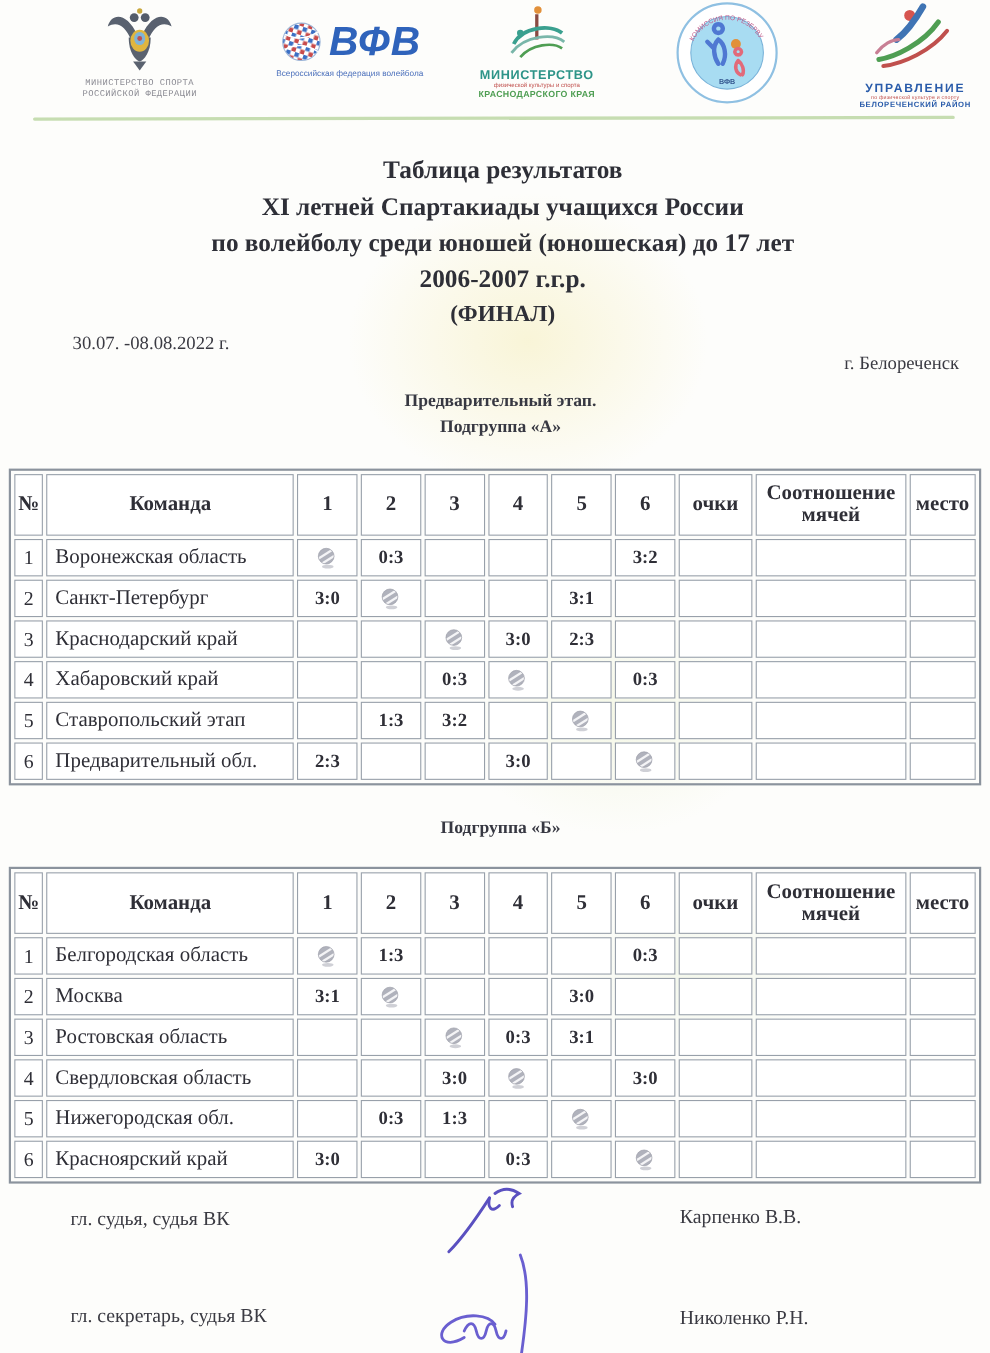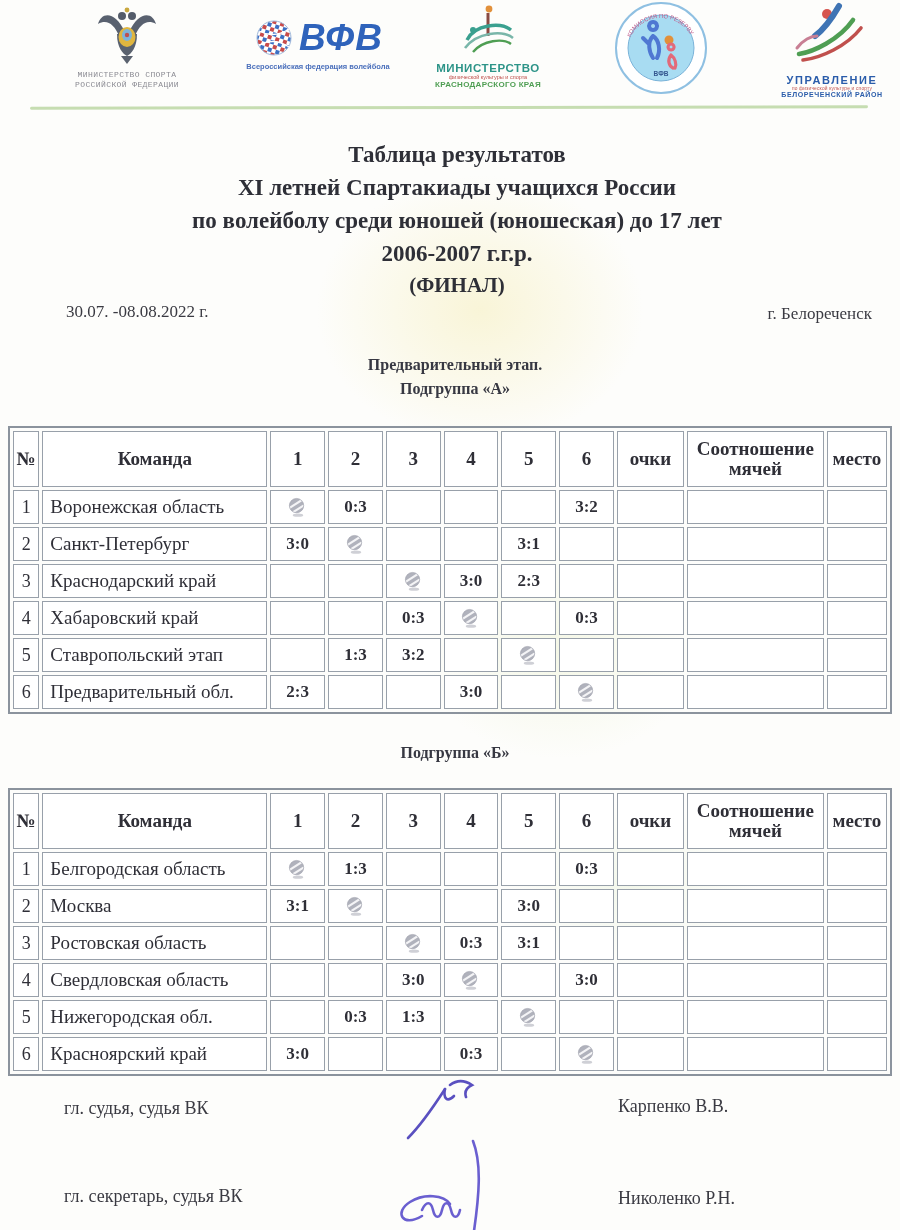--- a/index.html
+++ b/index.html
@@ -18,21 +18,21 @@
 
   
   .logo { position:absolute; text-align:center; }
   .logo-cap { color:#8b8b93; font-size:8px; line-height:1.3; letter-spacing:.4px;
               font-family:Liberation Mono, monospace; }
   .logo1 { left:60px; top:4px; width:134px; }
   .logo2 { left:236px; top:16px; width:164px; }
   .vfv-row { display:flex; align-items:center; justify-content:center; gap:4px; }
   .vfv-acronym { font-family:"Liberation Sans",sans-serif; font-weight:800; font-style:italic;
                  font-size:37px; color:#2f63bb; letter-spacing:1px; line-height:44px; }
-  .vfv-cap { color:#4a6fbb; font-size:7.5px; font-weight:700; margin-top:2px;
+  .vfv-cap { color:#4a6fbb; font-size:7.5px; font-weight:400; margin-top:2px;
              font-family:"Liberation Sans",sans-serif; }
   .logo3 { left:424px; top:2px; width:128px; }
   .l3-title { color:#2d9488; font-weight:700; font-size:11.5px; letter-spacing:.6px;
               font-family:"Liberation Sans",sans-serif; }
   .l3-sub { color:#c0504d; font-size:5.5px; font-family:"Liberation Sans",sans-serif; }
   .l3-region { color:#4f9e53; font-weight:700; font-size:8px; letter-spacing:.3px;
                font-family:"Liberation Sans",sans-serif; }
   .logo4 { left:606px; top:0; width:110px; }
   .logo5 { left:772px; top:2px; width:120px; }
   .l5-title { color:#2a5caa; font-weight:800; font-size:11px; letter-spacing:1.6px;
@@ -44,21 +44,21 @@
   .divider { position:absolute; top:106px; left:30px; width:838px; height:3px;
              background:#bcd7a3; border-radius:3px; opacity:.85; transform:rotate(-.1deg); }
 
   
   .title-block { position:absolute; top:138px; left:0; width:100%; text-align:center;
                  font-weight:bold; color:#2e2f37; padding-left:14px; }
   .t-line { font-size:23px; line-height:33px; }
   .t-final { font-size:21px; line-height:30px; }
   .date-row { position:absolute; top:302px; left:0; width:100%; font-size:17px; color:#3a3a42; }
   .date-left { position:absolute; left:66px; top:0; }
-  .date-right { position:absolute; right:28px; top:2px; }
+  .date-right { position:absolute; right:28px; top:18px; }
 
   .stage-line { position:absolute; left:0; width:100%; text-align:center;
                 font-weight:bold; font-size:16px; color:#373842; padding-left:10px; }
   .stage1 { top:356px; } .groupA { top:380px; } .groupB { top:744px; }
 
   
   .res-table { position:absolute; left:8px; width:884px; border-collapse:separate;
                border-spacing:3px; table-layout:fixed; border:2px solid #8b939d; }
   .table-a { top:426px; } .table-b { top:788px; }
   .res-table th, .res-table td { border:1.5px solid #98a0aa; background:#fff;

